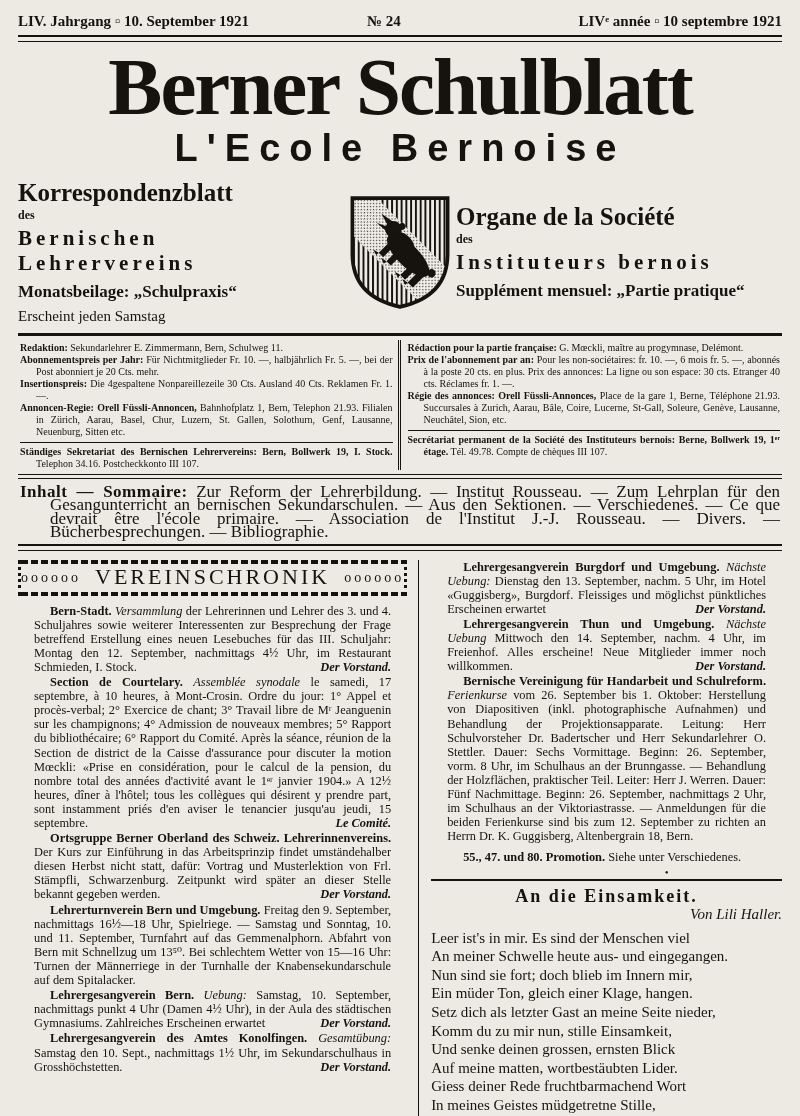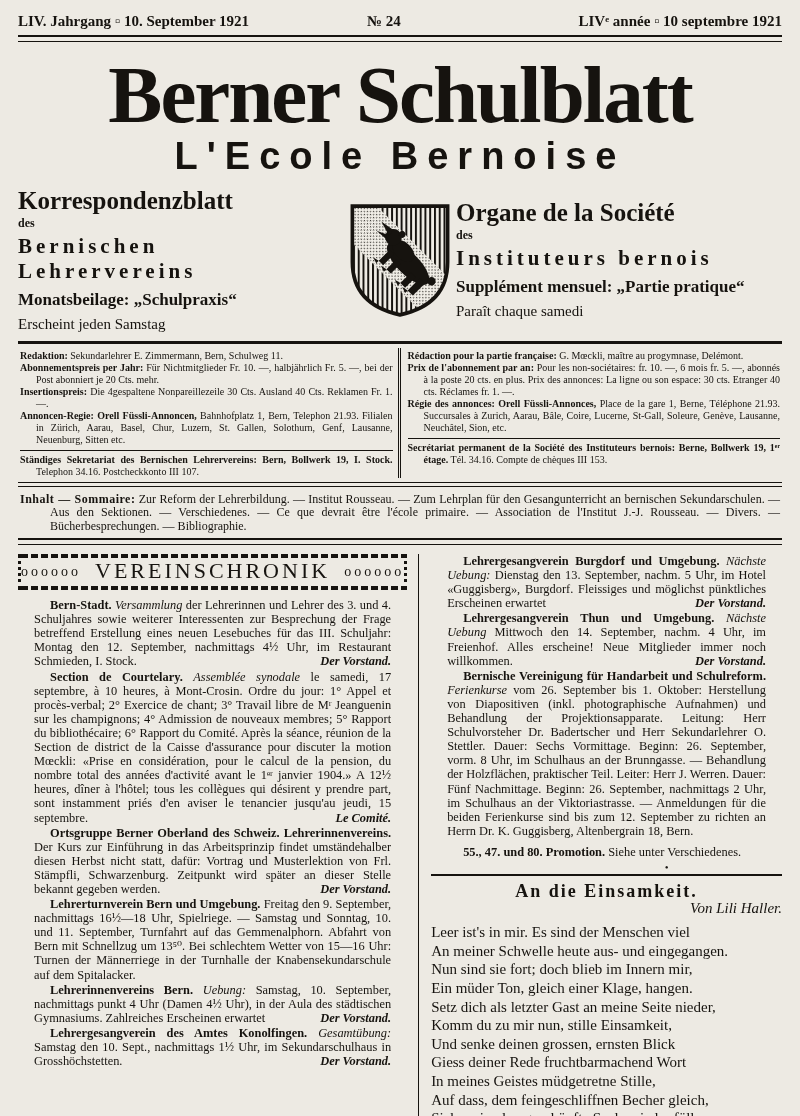--- a/index.html
+++ b/index.html
@@ -10,21 +10,21 @@
     -webkit-font-smoothing:antialiased;
   }
   .page{padding:0 18px;}
   
   .topbar{display:flex;justify-content:space-between;align-items:baseline;
     padding-top:13px;font-size:15px;font-weight:bold;}
   .topbar .c{transform:translateX(-30px);}
   .rule-double-a{margin-top:5px;height:4px;border-top:2px solid #16130f;border-bottom:1px solid #16130f;}
   
   .masthead{ text-align:center; }
-  .masthead h1{margin:12px 0 0;font-size:81px;line-height:1.02;font-weight:bold;
+  .masthead h1{margin:4px 0 0;font-size:81px;line-height:1.02;font-weight:bold;
     letter-spacing:-2px;font-family:"Liberation Serif","DejaVu Serif",serif;}
   .masthead h2{margin:0;font-size:38px;line-height:1.05;font-weight:bold;letter-spacing:9px;
     font-family:"Liberation Sans","DejaVu Sans",sans-serif;}
   
   .org-row{display:flex;margin-top:10px;align-items:center;}
   .org-col{flex:1;text-align:left;}
   .org-l1{font-size:25px;font-weight:bold;}
   .org-l2{font-size:12px;font-weight:bold;margin-top:1px;}
   .org-l3{font-size:21px;font-weight:bold;letter-spacing:4px;margin-top:3px;}
   .org-l4{font-size:17px;font-weight:bold;margin-top:6px;}
@@ -34,21 +34,21 @@
   
   .imprint{display:flex;padding:4px 0 0;}
   .imp-col{flex:1;font-size:10px;line-height:12px;text-align:justify;padding:2px 4px 0 2px;}
   .imp-col.r{padding:2px 2px 0 6px;}
   .imp-div{width:1px;border-left:1px solid #16130f;border-right:1px solid #16130f;margin:0 1px;}
   .imp-col p{margin:0;padding-left:16px;text-indent:-16px;}
   .imp-col .lead{font-weight:bold;}
   .imp-col .sek{border-top:1px solid #16130f;margin-top:4px;padding-top:3px;padding-left:16px;text-indent:-16px;}
   .rule-double-b{height:3px;border-top:1px solid #16130f;border-bottom:1px solid #16130f;margin-top:4px;}
   
-  .inhalt{font-size:12px;line-height:13.5px;text-align:justify;padding:6px 2px 5px;}
+  .inhalt{font-size:17px;line-height:13.5px;text-align:justify;padding:6px 2px 5px;}
   .inhalt p{margin:0;padding-left:30px;text-indent:-30px;}
   .inhalt .lead{font-weight:bold;letter-spacing:.5px;}
   .rule-double-c{height:4px;border-top:2px solid #16130f;border-bottom:1px solid #16130f;}
   
   .columns{display:flex;margin-top:9px;}
   .col{flex:1;font-size:12.4px;line-height:14.1px;text-align:justify;}
   .col-left{padding-right:11px;}
   .col-right{border-left:1px solid #16130f;padding-left:12px;}
   .art{margin:0 16px 1px;text-indent:16px;overflow:hidden;}
   .art .lead{font-weight:bold;}
@@ -136,40 +136,39 @@
           </g>
         </g>
         <path d="M4,4 H96 V58 C96,88 78,103 50,109 C22,103 4,88 4,58 Z" fill="none" stroke="#16130f" stroke-width="3.5"></path>
       </svg>
     </div>
     <div class="org-col">
       <div class="org-l1">Organe de la Société</div>
       <div class="org-l2">des</div>
       <div class="org-l3">Instituteurs bernois</div>
       <div class="org-l4">Supplément mensuel: „Partie pratique“</div>
-      <div class="org-l5">Paraît chaque samedi</div>
     </div>
   </div>
 
   <div class="rule-thick"></div>
 
   <div class="imprint">
     <div class="imp-col">
       <p><span class="lead">Redaktion:</span> <span>Sekundarlehrer E. Zimmermann, Bern, Schulweg 11.</span></p>
       <p><span class="lead">Abonnementspreis per Jahr:</span> <span>Für Nichtmitglieder Fr. 10. —, halbjährlich Fr. 5. —, bei der Post abonniert je 20 Cts. mehr.</span></p>
       <p><span class="lead">Insertionspreis:</span> <span>Die 4gespaltene Nonpareillezeile 30 Cts. Ausland 40 Cts. Reklamen Fr. 1. —.</span></p>
       <p><span class="lead">Annoncen-Regie: Orell Füssli-Annoncen,</span> <span>Bahnhofplatz 1, Bern, Telephon 21.93. Filialen in Zürich, Aarau, Basel, Chur, Luzern, St. Gallen, Solothurn, Genf, Lausanne, Neuenburg, Sitten etc.</span></p>
       <div class="sek"><span class="lead">Ständiges Sekretariat des Bernischen Lehrervereins: Bern, Bollwerk 19, I. Stock.</span> <span>Telephon 34.16. Postcheckkonto III 107.</span></div>
     </div>
     <div class="imp-div"></div>
     <div class="imp-col r">
       <p><span class="lead">Rédaction pour la partie française:</span> <span>G. Mœckli, maître au progymnase, Delémont.</span></p>
       <p><span class="lead">Prix de l'abonnement par an:</span> <span>Pour les non-sociétaires: fr. 10. —, 6 mois fr. 5. —, abonnés à la poste 20 cts. en plus. Prix des annonces: La ligne ou son espace: 30 cts. Etranger 40 cts. Réclames fr. 1. —.</span></p>
       <p><span class="lead">Régie des annonces: Orell Füssli-Annonces,</span> <span>Place de la gare 1, Berne, Téléphone 21.93. Succursales à Zurich, Aarau, Bâle, Coire, Lucerne, St-Gall, Soleure, Genève, Lausanne, Neuchâtel, Sion, etc.</span></p>
-      <div class="sek"><span class="lead">Secrétariat permanent de la Société des Instituteurs bernois: Berne, Bollwerk 19, 1ᵉʳ étage.</span> <span>Tél. 34.16. Compte de chèques III 153.</span></div>
+      <div class="sek"><span class="lead">Secrétariat permanent de la Société des Instituteurs bernois: Berne, Bollwerk 19, 1ᵉʳ étage.</span> <span>Tél. 49.78. Compte de chèques III 107.</span></div>
     </div>
   </div>
   <div class="rule-double-b"></div>
 
   <div class="inhalt">
     <p><span class="lead">Inhalt — Sommaire:</span> <span>Zur Reform der Lehrerbildung. — Institut Rousseau. — Zum Lehrplan für den Gesangunterricht an bernischen Sekundarschulen. — Aus den Sektionen. — Verschiedenes. — Ce que devrait être l'école primaire. — Association de l'Institut J.-J. Rousseau. — Divers. — Bücherbesprechungen. — Bibliographie.</span></p>
   </div>
   <div class="rule-double-c"></div>
 
   <div class="columns">
@@ -182,21 +181,21 @@
           <span class="t">VEREINSCHRONIK</span>
           <span class="o">oooooo</span>
         </div>
         <div class="vc-chain"></div>
       </div>
 
       <p class="art"><span class="lead">Bern-Stadt.</span> <span class="em">Versammlung</span> <span>der Lehrerinnen und Lehrer des 3. und 4. Schuljahres sowie weiterer Interessenten zur Besprechung der Frage betreffend Erstellung eines neuen Lesebuches für das III. Schuljahr: Montag den 12. September, nachmittags 4½ Uhr, im Restaurant Schmieden, I. Stock.</span> <span class="sig">Der Vorstand.</span></p>
       <p class="art"><span class="lead">Section de Courtelary.</span> <span class="em">Assemblée synodale</span> <span>le samedi, 17 septembre, à 10 heures, à Mont-Crosin. Ordre du jour: 1° Appel et procès-verbal; 2° Exercice de chant; 3° Travail libre de Mʳ Jeanguenin sur les champignons; 4° Admission de nouveaux membres; 5° Rapport du bibliothécaire; 6° Rapport du Comité. Après la séance, réunion de la Section de district de la Caisse d'assurance pour discuter la motion Mœckli: «Prise en considération, pour le calcul de la pension, du nombre total des années d'activité avant le 1ᵉʳ janvier 1904.» A 12½ heures, dîner à l'hôtel; tous les collègues qui désirent y prendre part, sont instamment priés d'en aviser le tenancier jusqu'au jeudi, 15 septembre.</span> <span class="sig">Le Comité.</span></p>
       <p class="art"><span class="lead">Ortsgruppe Berner Oberland des Schweiz. Lehrerinnenvereins.</span> <span>Der Kurs zur Einführung in das Arbeitsprinzip findet umständehalber diesen Herbst nicht statt, dafür: Vortrag und Musterlektion von Frl. Stämpfli, Schwarzenburg. Zeitpunkt wird später an dieser Stelle bekannt gegeben werden.</span> <span class="sig">Der Vorstand.</span></p>
       <p class="art"><span class="lead">Lehrerturnverein Bern und Umgebung.</span> <span>Freitag den 9. September, nachmittags 16½—18 Uhr, Spielriege. — Samstag und Sonntag, 10. und 11. September, Turnfahrt auf das Gemmenalphorn. Abfahrt von Bern mit Schnellzug um 13⁵⁰. Bei schlechtem Wetter von 15—16 Uhr: Turnen der Männerriege in der Turnhalle der Knabensekundarschule auf dem Spitalacker.</span></p>
-      <p class="art"><span class="lead">Lehrerinnenvereins Bern.</span> <span class="em">Uebung:</span> <span>Samstag, 10. September, nachmittags punkt 4 Uhr (Damen 4½ Uhr), in der Aula des städtischen Gymnasiums. Zahlreiches Erscheinen erwartet</span> <span class="sig">Der Vorstand.</span></p>
+      <p class="art"><span class="lead">Lehrergesangverein Bern.</span> <span class="em">Uebung:</span> <span>Samstag, 10. September, nachmittags punkt 4 Uhr (Damen 4½ Uhr), in der Aula des städtischen Gymnasiums. Zahlreiches Erscheinen erwartet</span> <span class="sig">Der Vorstand.</span></p>
       <p class="art"><span class="lead">Lehrergesangverein des Amtes Konolfingen.</span> <span class="em">Gesamtübung:</span> <span>Samstag den 10. Sept., nachmittags 1½ Uhr, im Sekundarschulhaus in Grosshöchstetten.</span> <span class="sig">Der Vorstand.</span></p>
     </div>
 
     <div class="col col-right">
       <p class="art"><span class="lead">Lehrergesangverein Burgdorf und Umgebung.</span> <span class="em">Nächste Uebung:</span> <span>Dienstag den 13. September, nachm. 5 Uhr, im Hotel «Guggisberg», Burgdorf. Fleissiges und möglichst pünktliches Erscheinen erwartet</span> <span class="sig">Der Vorstand.</span></p>
       <p class="art"><span class="lead">Lehrergesangverein Thun und Umgebung.</span> <span class="em">Nächste Uebung</span> <span>Mittwoch den 14. September, nachm. 4 Uhr, im Freienhof. Alles erscheine! Neue Mitglieder immer noch willkommen.</span> <span class="sig">Der Vorstand.</span></p>
       <p class="art"><span class="lead">Bernische Vereinigung für Handarbeit und Schulreform.</span> <span class="em">Ferienkurse</span> <span>vom 26. September bis 1. Oktober: Herstellung von Diapositiven (inkl. photographische Aufnahmen) und Behandlung der Projektionsapparate. Leitung: Herr Schulvorsteher Dr. Badertscher und Herr Sekundarlehrer O. Stettler. Dauer: Sechs Vormittage. Beginn: 26. September, vorm. 8 Uhr, im Schulhaus an der Brunngasse. — Behandlung der Holzflächen, praktischer Teil. Leiter: Herr J. Werren. Dauer: Fünf Nachmittage. Beginn: 26. September, nachmittags 2 Uhr, im Schulhaus an der Viktoriastrasse. — Anmeldungen für die beiden Ferienkurse sind bis zum 12. September zu richten an Herrn Dr. K. Guggisberg, Altenbergrain 18, Bern.</span></p>
       <p class="art promo"><span class="lead">55., 47. und 80. Promotion.</span> <span>Siehe unter Verschiedenes.</span></p>
 
       <div class="dot-mark">•</div>
@@ -205,20 +204,21 @@
       <div class="poem-title">An die Einsamkeit.</div>
       <div class="poem-author">Von Lili Haller.</div>
       <div class="poem">
         <div>Leer ist's in mir. Es sind der Menschen viel</div>
         <div>An meiner Schwelle heute aus- und eingegangen.</div>
         <div>Nun sind sie fort; doch blieb im Innern mir,</div>
         <div>Ein müder Ton, gleich einer Klage, hangen.</div>
         <div>Setz dich als letzter Gast an meine Seite nieder,</div>
         <div>Komm du zu mir nun, stille Einsamkeit,</div>
         <div>Und senke deinen grossen, ernsten Blick</div>
+        <div>Auf meine matten, wortbestäubten Lider.</div>
         <div>Giess deiner Rede fruchtbarmachend Wort</div>
         <div>In meines Geistes müdgetretne Stille,</div>
         <div>Auf dass, dem feingeschliffnen Becher gleich,</div>
         <div>Sich meine leergeschöpfte Seele wieder fülle.</div>
       </div>
     </div>
 
   </div>
 </div>
 

